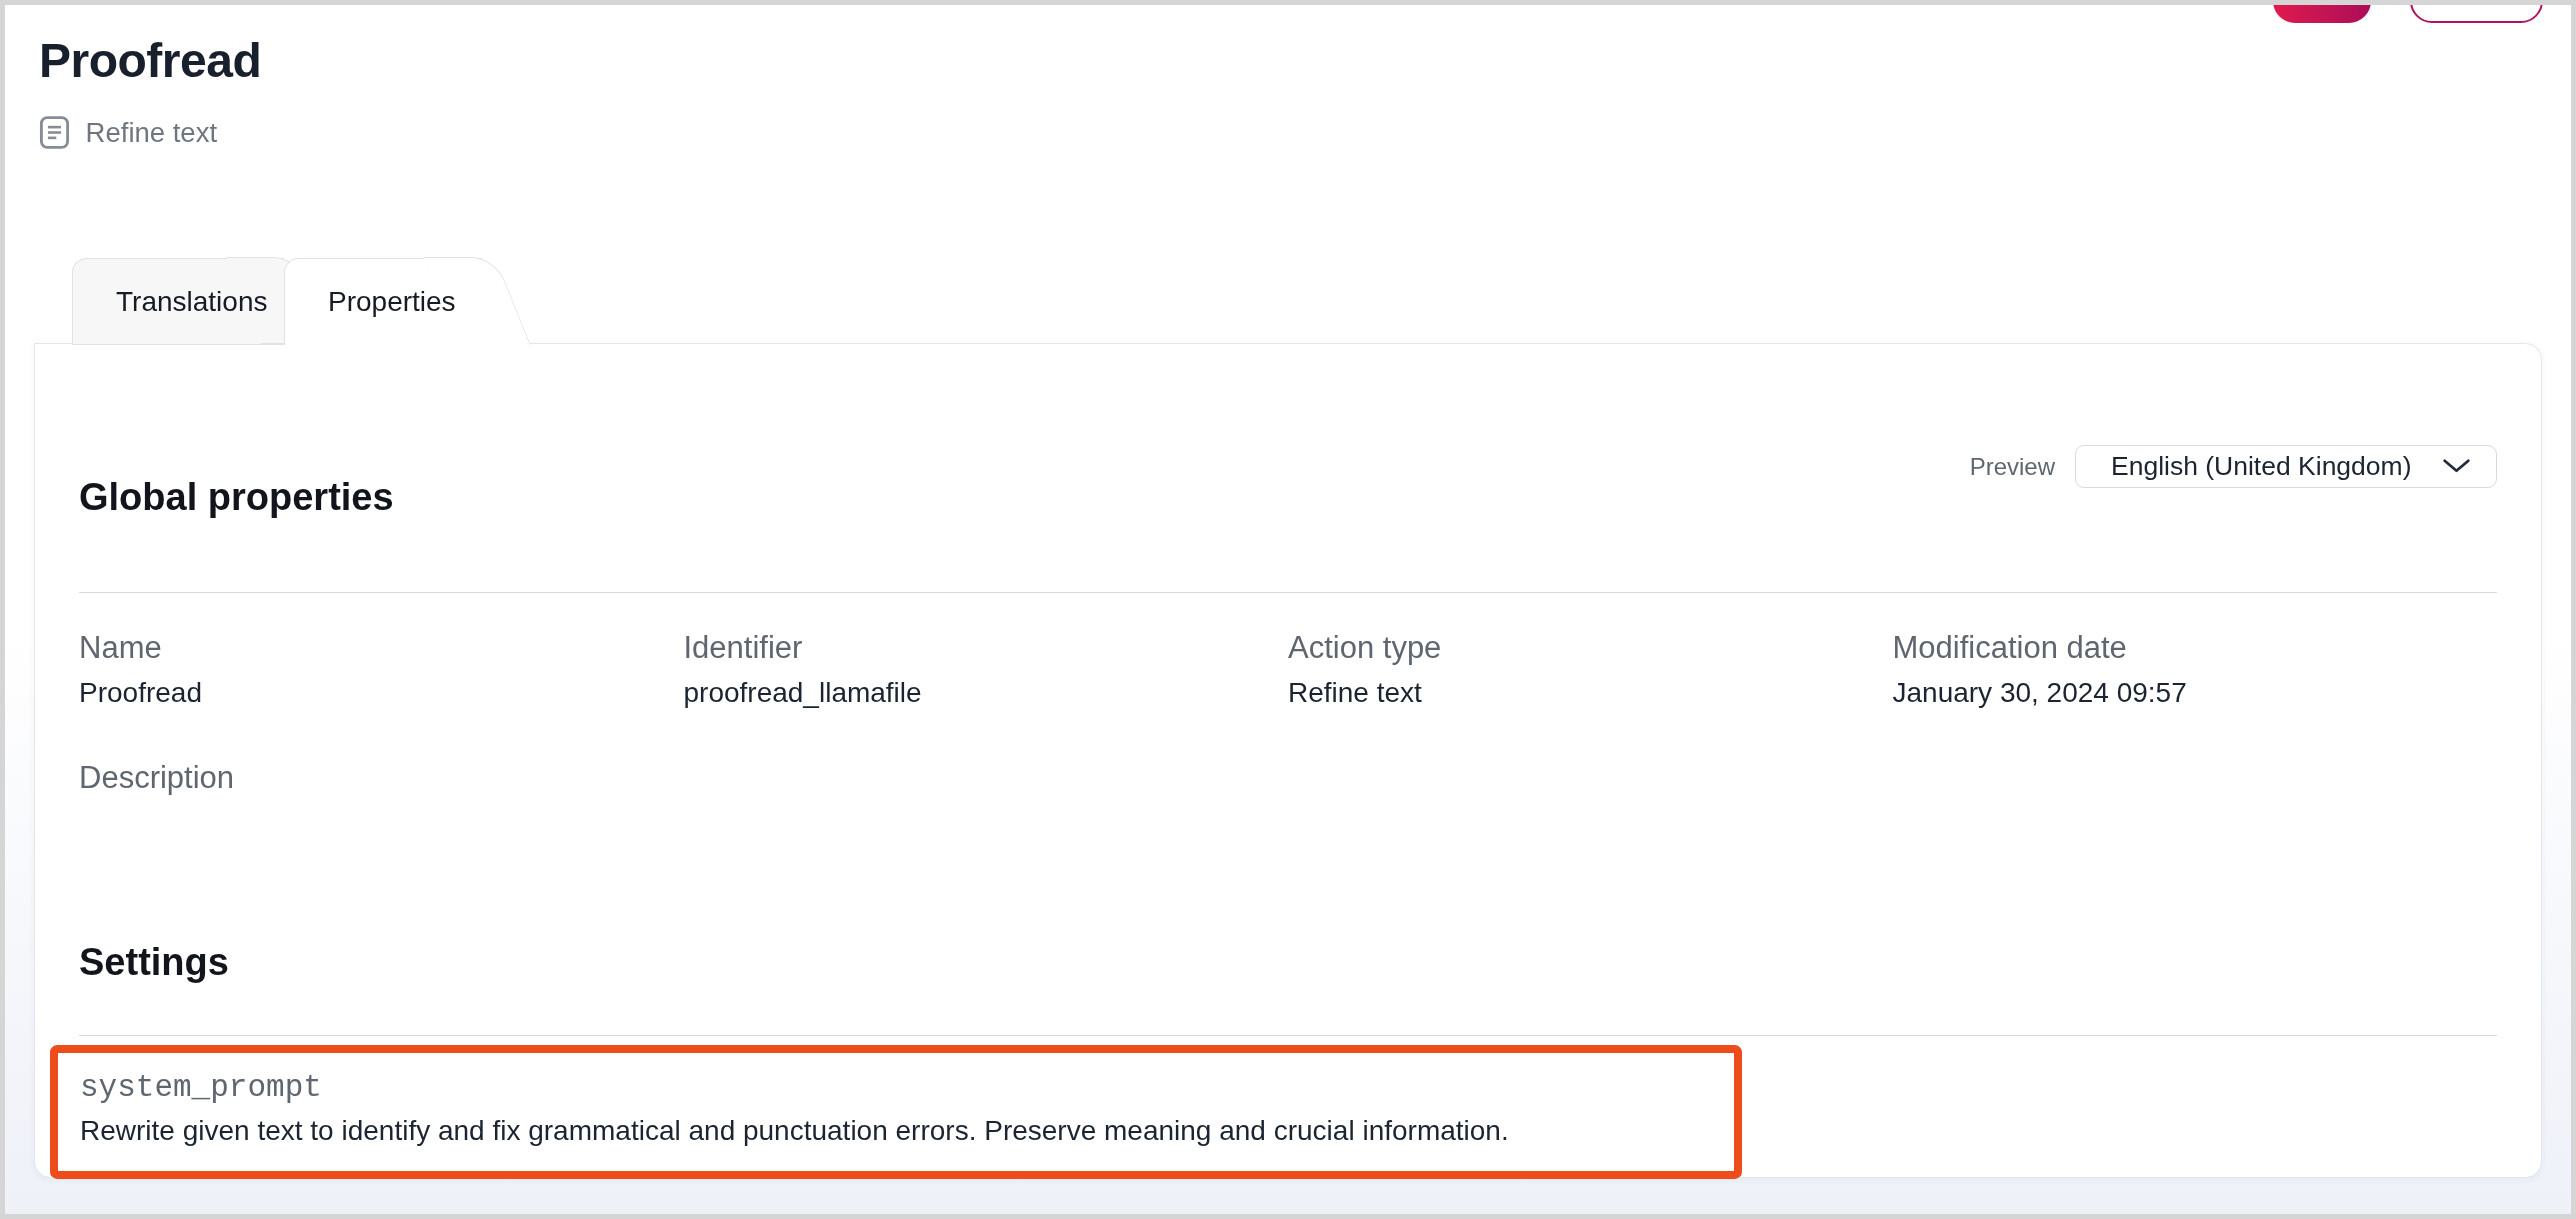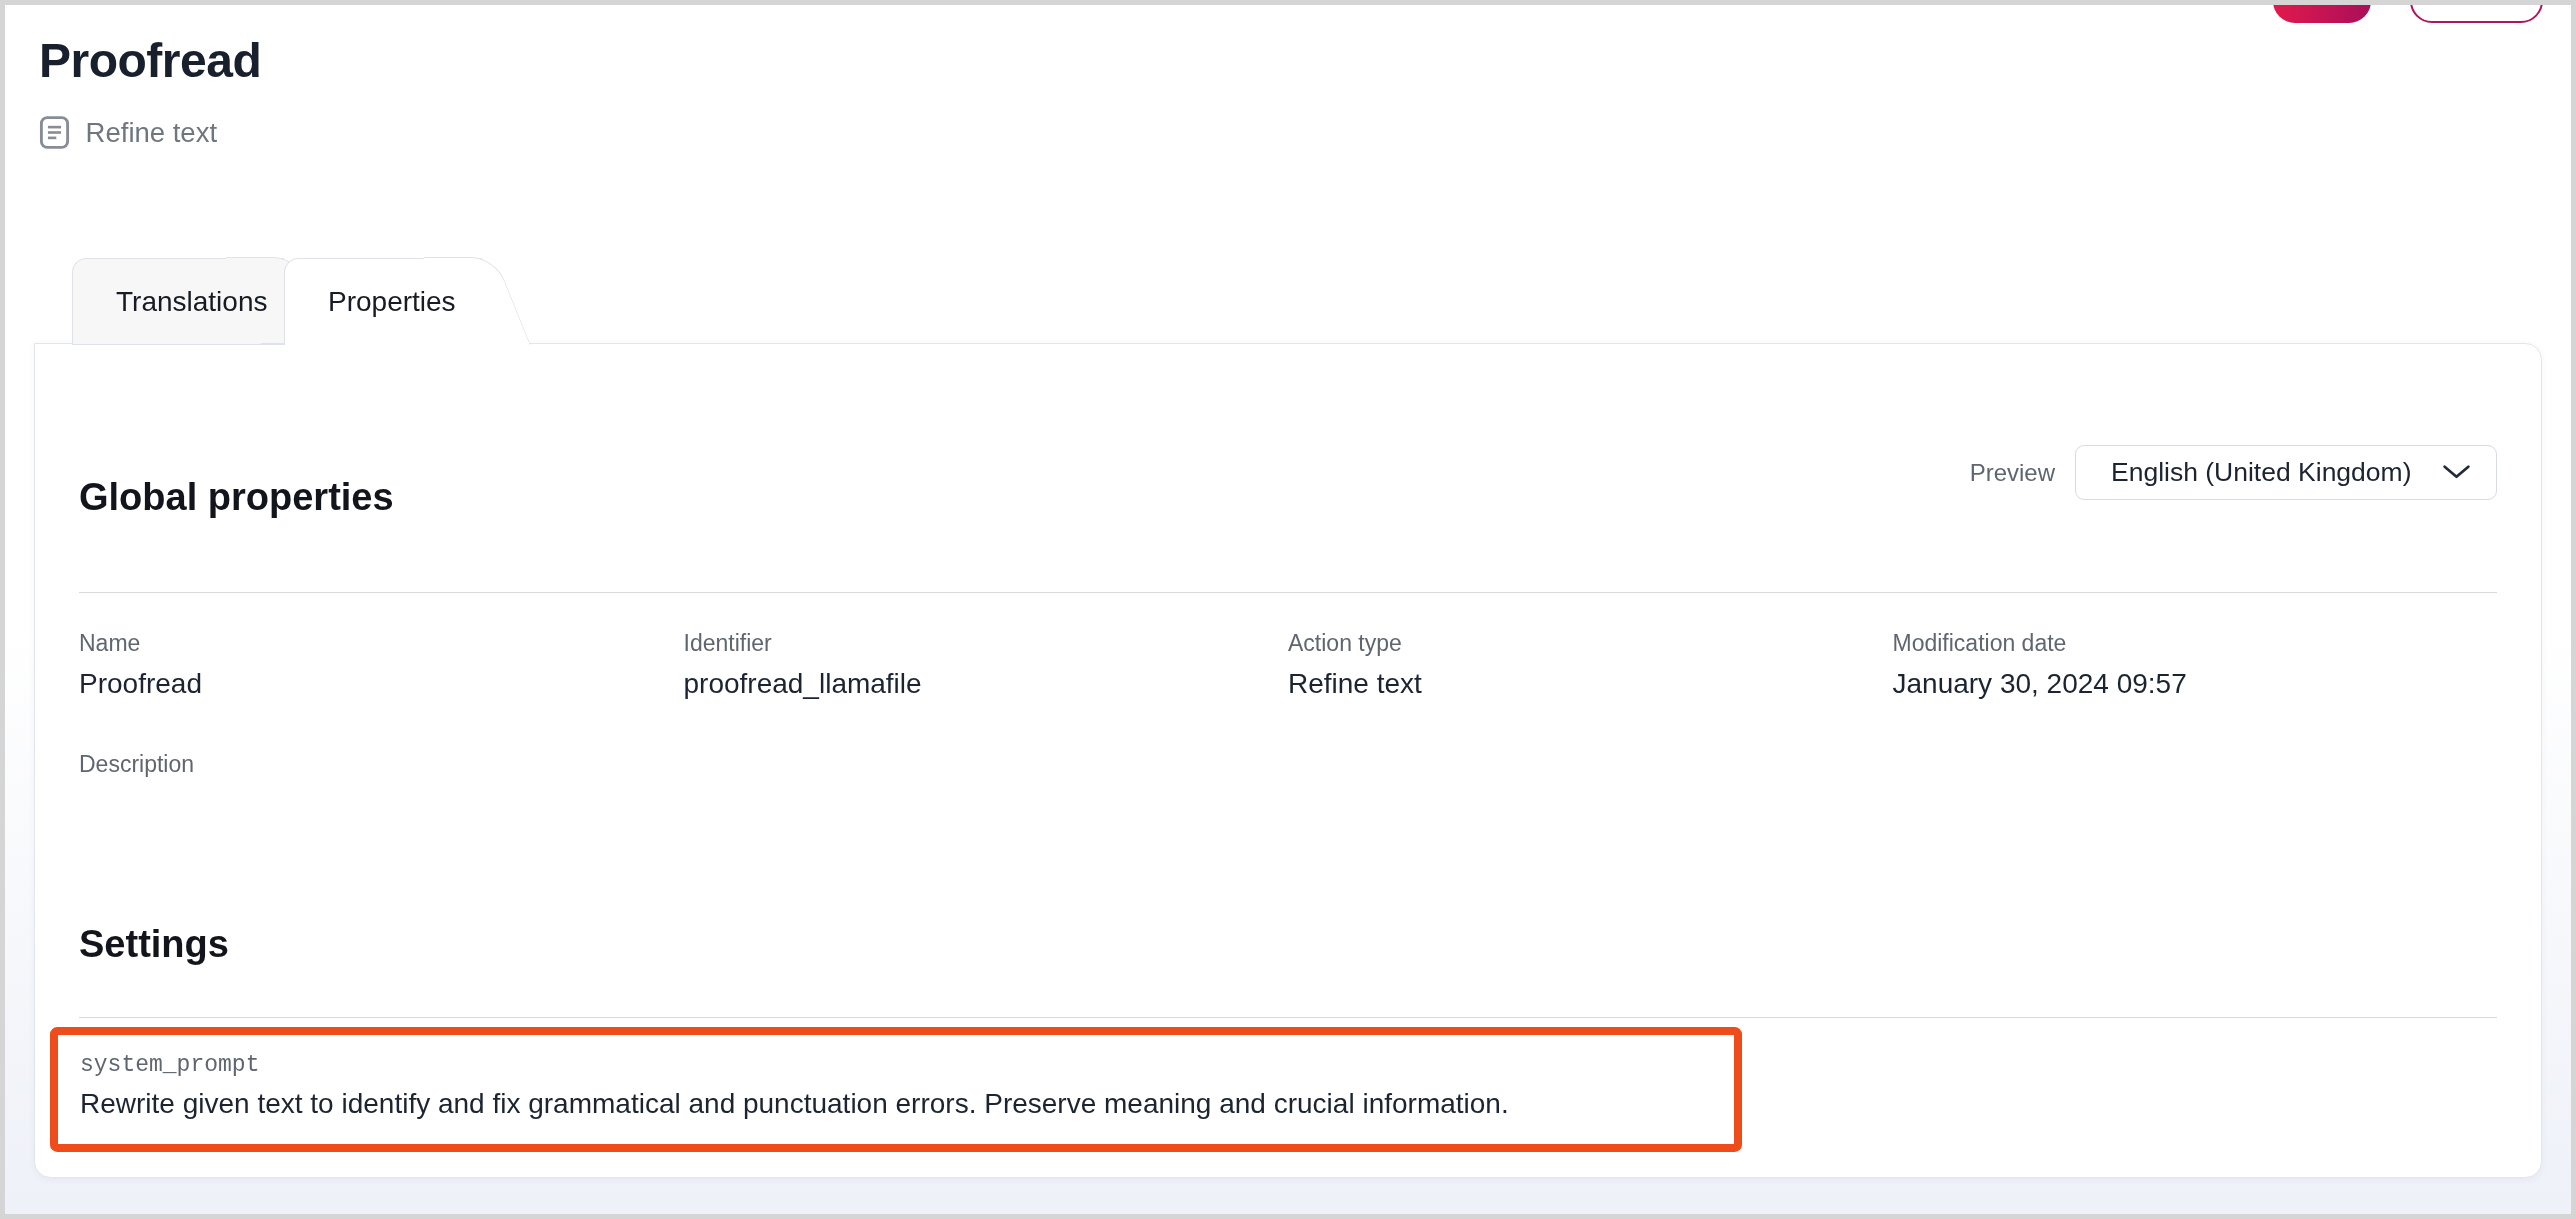--- a/index.html
+++ b/index.html
@@ -68,31 +68,31 @@
   }
 
   .card-head { position:relative; height:249px; border-bottom:1.8px solid #d9d9db; }
   .section-heading { font-size:38px; font-weight:700; color:#12161c; }
   .card-head .section-heading { position:absolute; left:0; top:132px; }
 
   .preview-row { position:absolute; right:0; top:101px; display:flex; align-items:center; gap:20px; }
   .preview-label { font-size:24px; color:#5f6670; }
   .lang-select {
     display:flex; align-items:center; justify-content:space-between;
-    width:422px; height:55px; padding:0 24px 0 35px;
+    width:422px; height:43px; padding:0 24px 0 35px;
     background:#fff; border:1.8px solid #d7dae2; border-radius:9.2px;
     font-size:26.5px; color:#1b2430; cursor:pointer;
   }
 
   
   .fields-grid {
     display:grid; grid-template-columns:repeat(4,1fr);
     padding-top:37px; row-gap:48px;
   }
-  .field-label { font-size:23px; color:#5f6670; margin-bottom:11px; }
+  .field-label { font-size:31px; color:#5f6670; margin-bottom:11px; }
   .field-value { font-size:28px; color:#1b2430; min-height:35px; }
 
   
   .settings-heading { margin-top:99px; }
   .settings-divider { border-top:1.8px solid #d9d9db; margin-top:51px; }
 
   .highlight-box {
     margin-top:9.2px; margin-left:-29px;
     width:1692px;
     border:8.2px solid var(--highlight,#ee4c1a);

